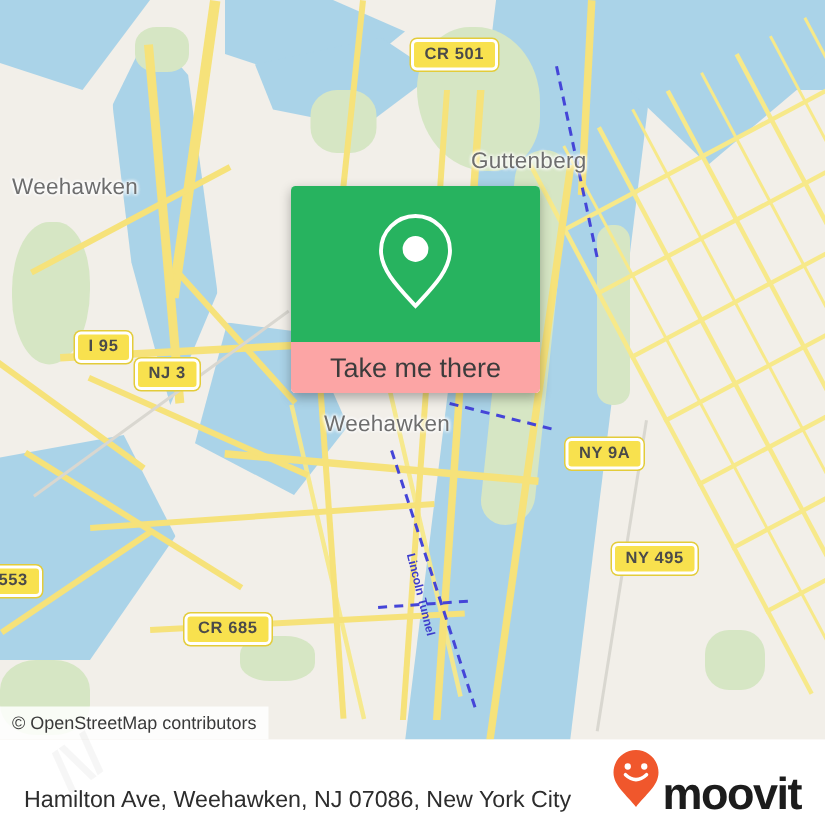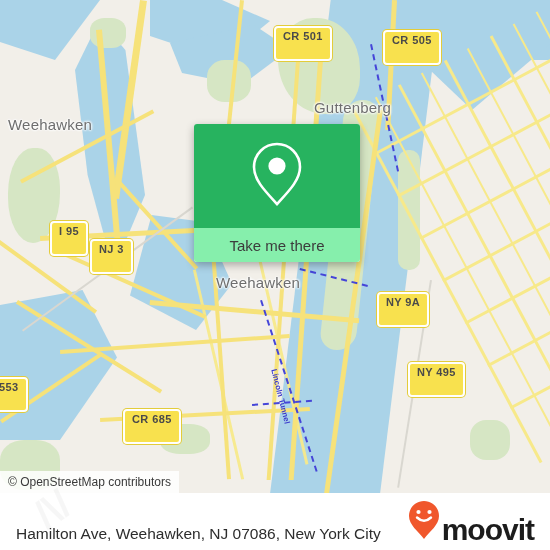--- a/index.html
+++ b/index.html
@@ -27,21 +27,21 @@
 
   
   .city-label {
     position: absolute; color: #6e6e6e; font-size: 15px;
     white-space: nowrap; letter-spacing: .2px;
     text-shadow: 0 0 3px #fff, 0 0 3px #fff, 0 0 3px #fff, 0 0 2px #fff;
   }
   .shield {
     position: absolute; background: #f8e14e; border: 2px solid #ffffff;
     border-radius: 4px; color: #4a4a4a; font-size: 11px; font-weight: bold;
-    padding: 2px 7px 17px; white-space: nowrap;
+    padding: 2px 7px 3px; white-space: nowrap;
     box-shadow: 0 0 0 1px #e3cc3a;
     letter-spacing: .4px;
   }
   .route-name {
     position: absolute; color: #3c3ccc; font-size: 8px; font-weight: bold;
     white-space: nowrap; transform-origin: 0 0;
   }
 
   
   .attrib {
@@ -55,23 +55,23 @@
     position: absolute; left: 194px; top: 124px; width: 166px; height: 138px;
     background: #fff; border-radius: 3px;
     box-shadow: 0 3px 8px rgba(0,0,0,.3);
     overflow: hidden; z-index: 40;
   }
   .card-top {
     height: 104px; background: #27b35f;
     display: flex; align-items: center; justify-content: center;
   }
   .card-btn {
-    height: 34px; background: #86efac; color: #3c3c3c;
+    height: 34px; background: #fca5a5; color: #3c3c3c;
     display: flex; align-items: center; justify-content: center;
-    font-size: 15px; cursor: pointer;
+    font-size: 18px; cursor: pointer;
   }
 
   
   .bottom {
     position: absolute; left: 0; top: 493px; width: 550px; height: 57px;
     background: #ffffff; display: flex; align-items: center;
     padding: 0 16px; gap: 8px;
   }
   .addr { color: #2d2d2d; font-size: 15.5px; white-space: nowrap; margin-top: 24px; }
   .logo { display: flex; align-items: center; margin-left: auto; gap: 2px; }
@@ -205,21 +205,20 @@
     <div class="ferry" style="left:372px;top:44px;width:130px;transform:rotate(78deg);"></div>
     <div class="ferry" style="left:252px;top:404px;width:60px;transform:rotate(-4deg);"></div>
     <div class="ferry" style="left:300px;top:268px;width:70px;transform:rotate(14deg);"></div>
     <div class="route-name" style="left:278px;top:368px;transform:rotate(76deg);">Lincoln Tunnel</div>
 
     <div class="city-label" style="left:8px;top:116px;">Weehawken</div>
     <div class="city-label" style="left:216px;top:274px;">Weehawken</div>
     <div class="city-label" style="left:314px;top:99px;">Guttenberg</div>
 
     <div class="shield" style="left:274px;top:26px;">CR 501</div>
-    <div class="shield" style="left:383px;top:30px;">CR 505</div>
     <div class="shield" style="left:14px;top:221px;margin-left:36px;">I 95</div>
     <div class="shield" style="left:90px;top:239px;">NJ 3</div>
     <div class="shield" style="left:123px;top:409px;">CR 685</div>
     <div class="shield" style="left:-10px;top:377px;">553</div>
     <div class="shield" style="left:377px;top:292px;">NY 9A</div>
     <div class="shield" style="left:360px;top:362px;margin-left:48px;">NY 495</div>
 
     <div class="attrib">© OpenStreetMap contributors</div>
   </div>
 

